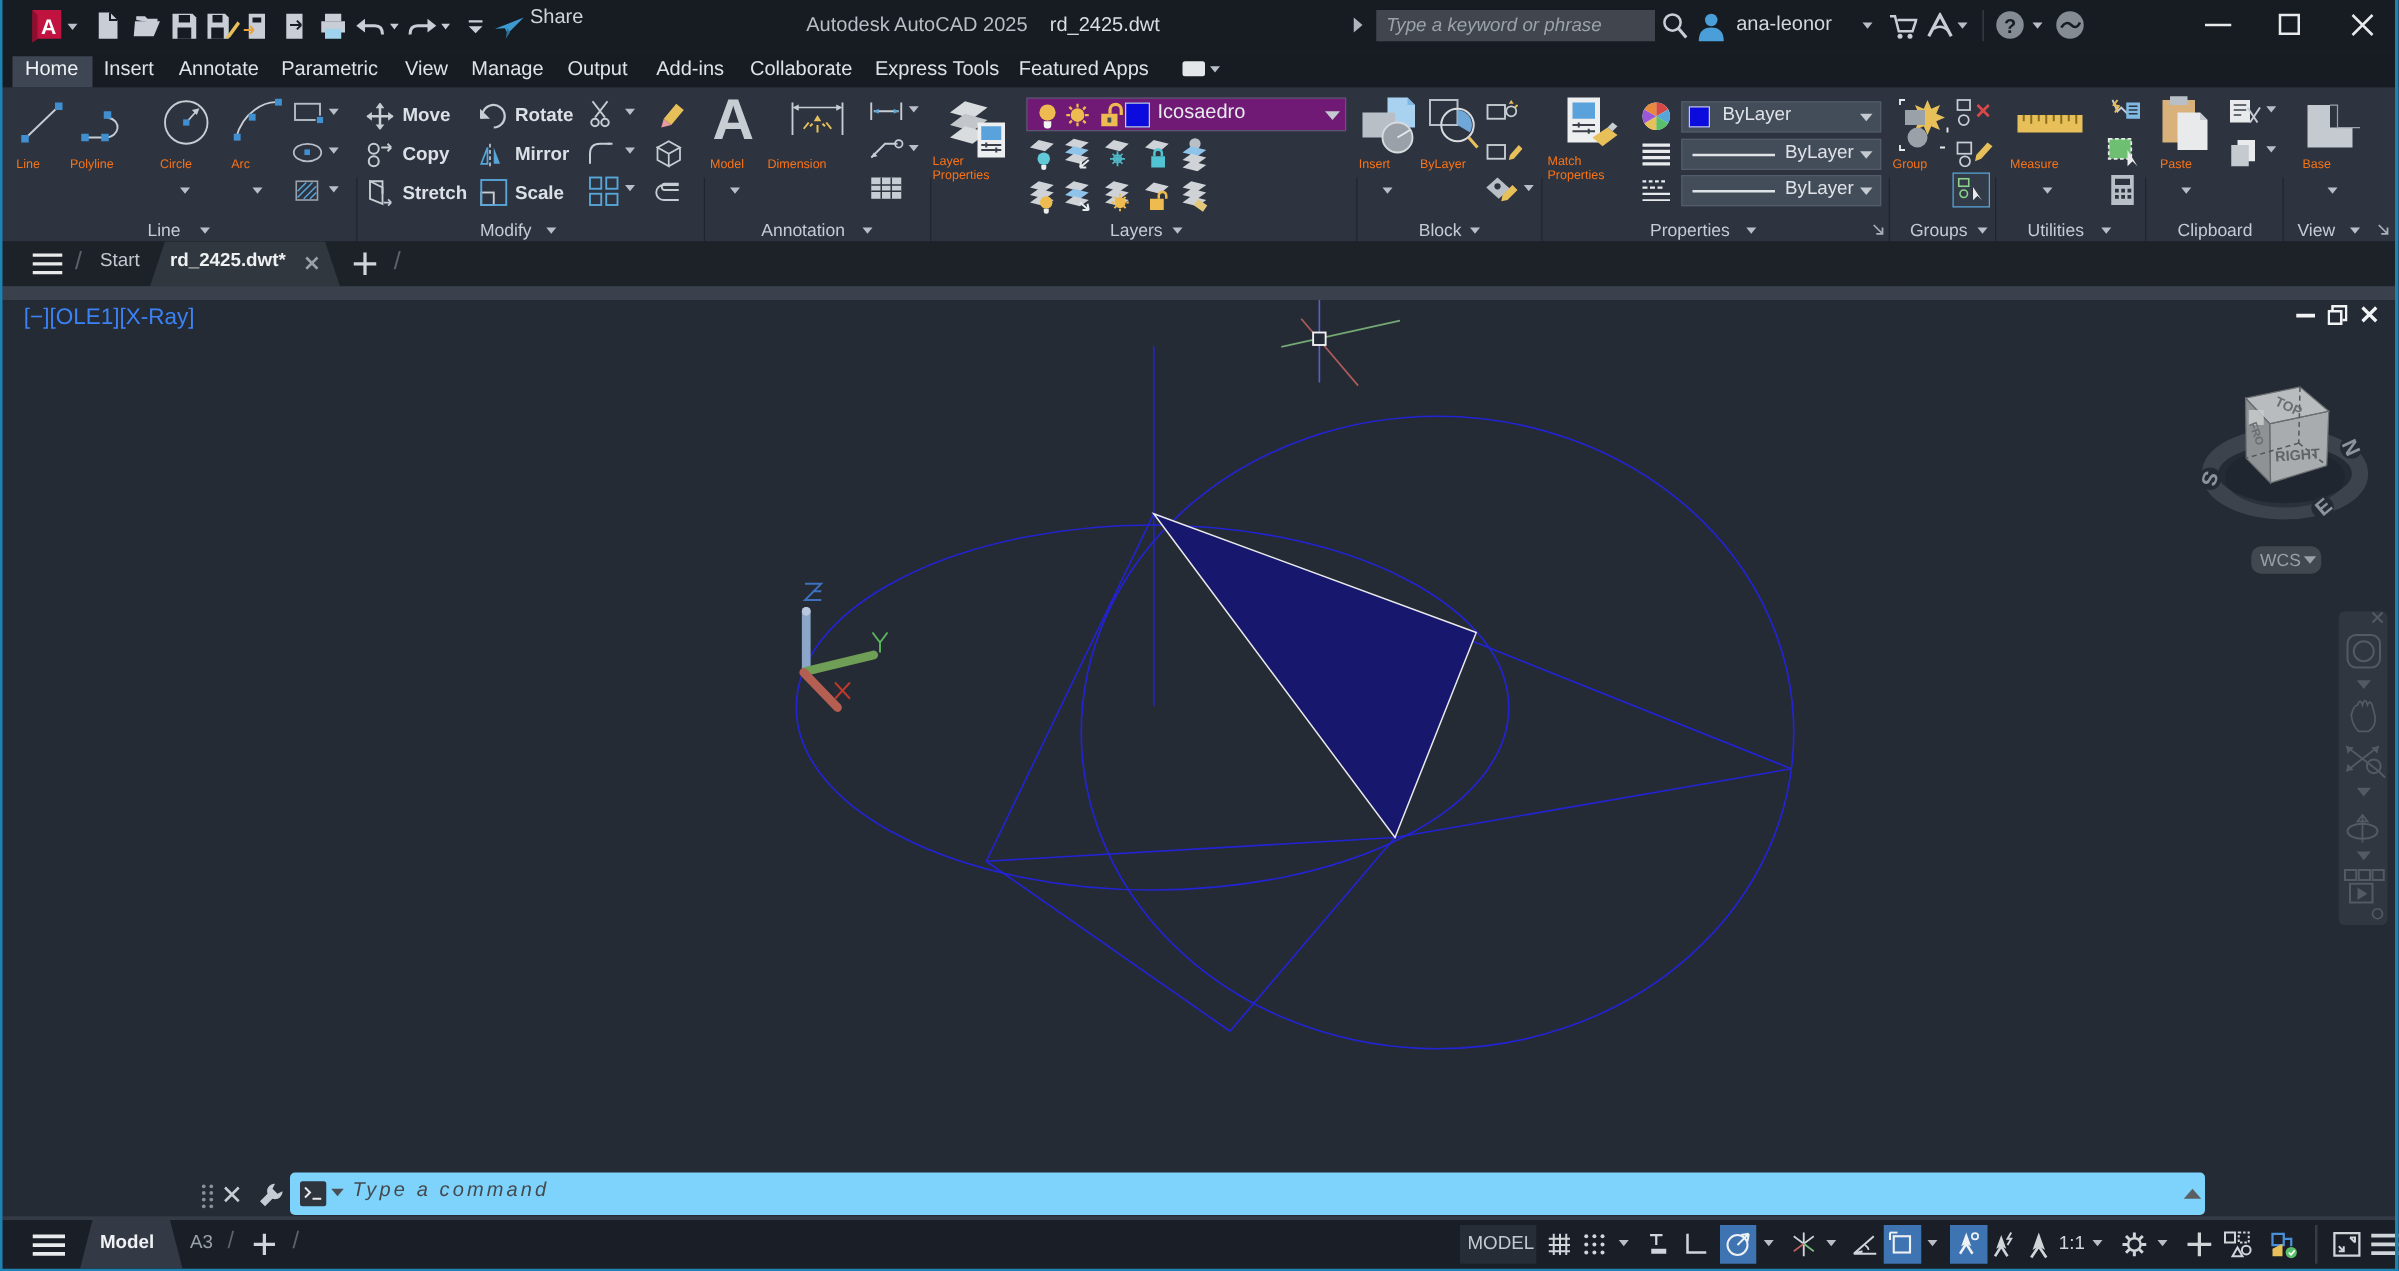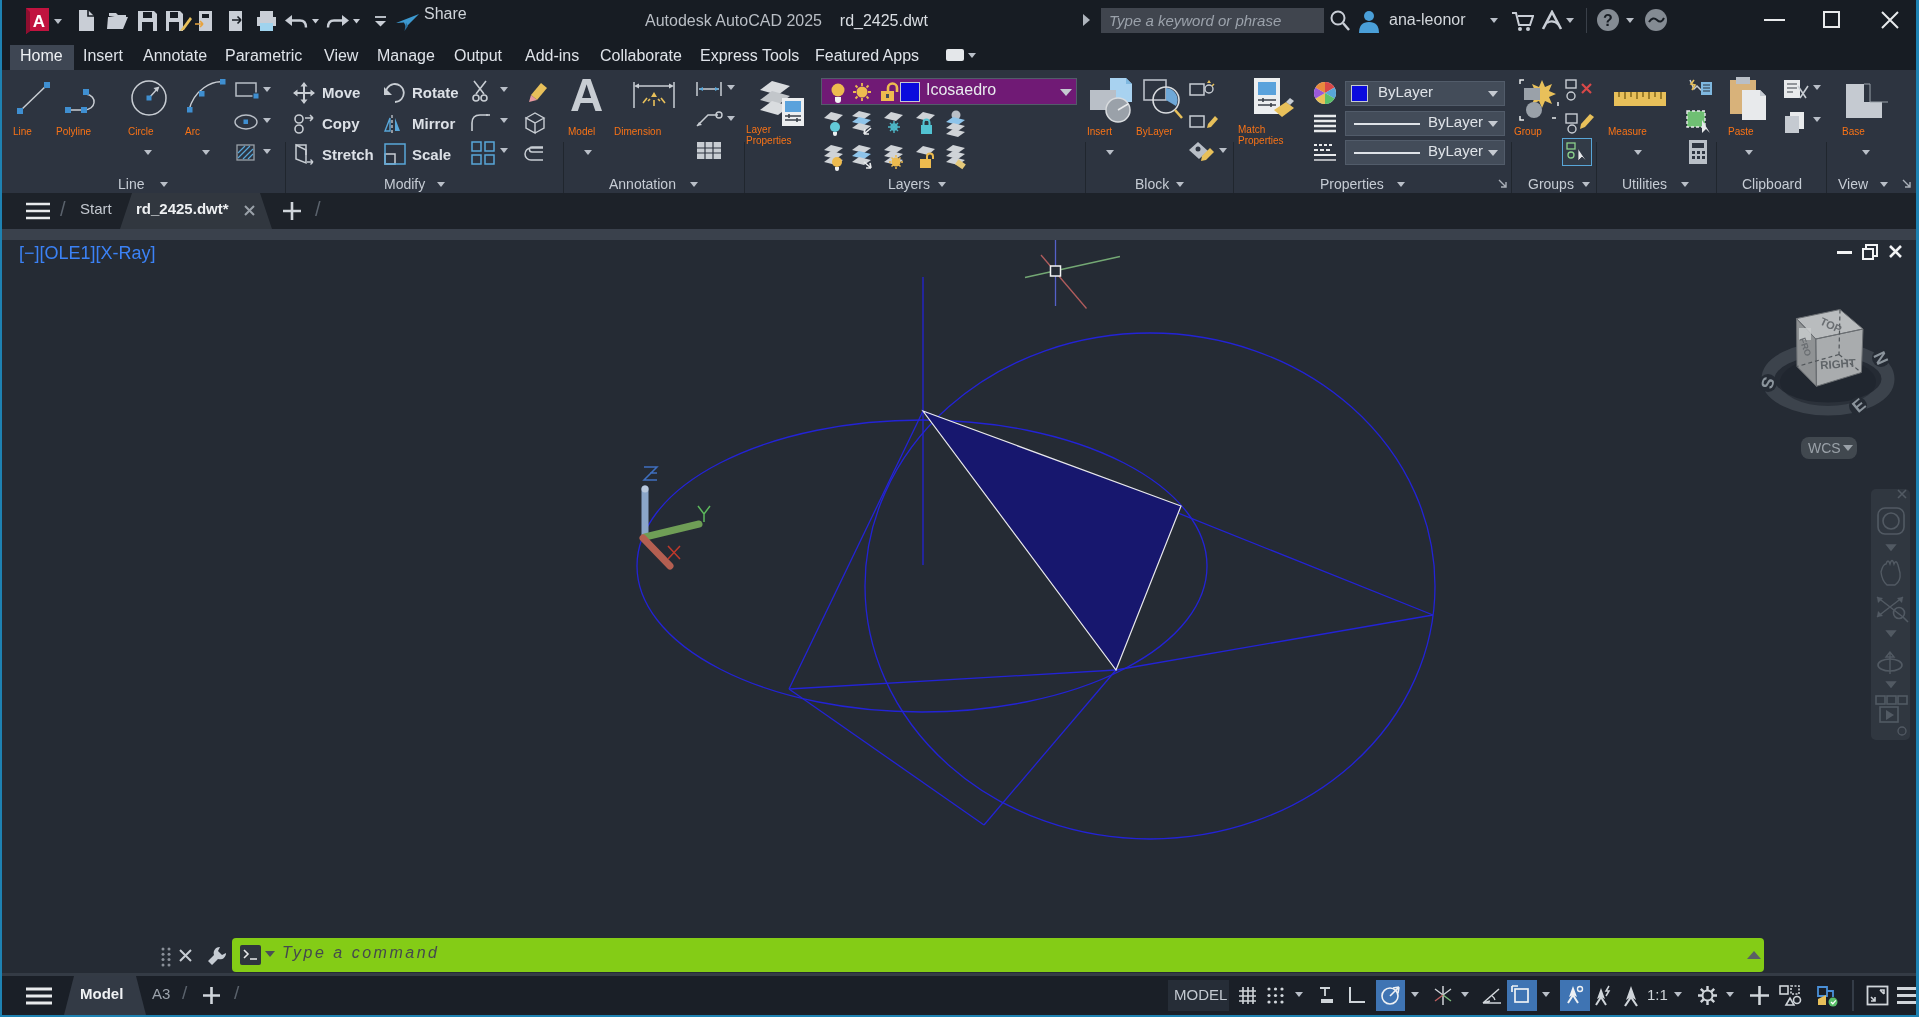--- a/index.html
+++ b/index.html
@@ -699,21 +699,21 @@
             <circle cx="3" cy="19" r="1.5"></circle>
             <circle cx="9" cy="19" r="1.5"></circle>
           </g>
       </svg>
       <svg class="abs" style="left:18px;top:10px" width="15" height="15" viewBox="0 0 15 15">
         <path d="M2 2 L13 13 M13 2 L2 13" stroke="#c6ccd3" stroke-width="2"></path>
       </svg>
       <svg class="abs" style="left:46px;top:7px" width="22" height="22" viewBox="0 0 22 22">
         <path d="M14 2 a6 6 0 0 0 -6 8 l-6 6 4 4 6 -6 a6 6 0 0 0 8 -6 l-4 2 -4 -4 z" fill="#c6ccd3"></path>
       </svg>
-      <div class="abs" style="left:72px;top:0;width:1532px;height:34px;background:#84cc16;border-radius:4px">
+      <div class="abs" style="left:72px;top:0;width:1532px;height:34px;background:#7dd3fc;border-radius:4px">
         <div class="abs" style="left:8px;top:7px;width:21px;height:20px;background:#2e353d;border-radius:2px"></div>
         <svg class="abs" style="left:11px;top:11px" width="15" height="12" viewBox="0 0 15 12">
           <path d="M1 1 l4 4 -4 4 M7 10 h7" stroke="#e8eaec" stroke-width="1.6" fill="none"></path>
         </svg>
         <div class="abs" style="left:33px;top:13px;width:0;height:0;border-left:5px solid transparent;border-right:5px solid transparent;border-top:6px solid #4a4f55"></div>
         <div class="abs" style="left:50px;top:6px;color:#45494e;font-size:16px;font-style:italic;letter-spacing:2.5px">Type a command</div>
         <div class="abs" style="left:1515px;top:13px;width:0;height:0;border-left:7px solid transparent;border-right:7px solid transparent;border-bottom:8px solid #5a5f65"></div>
       </div>
     </div>
   </div>

